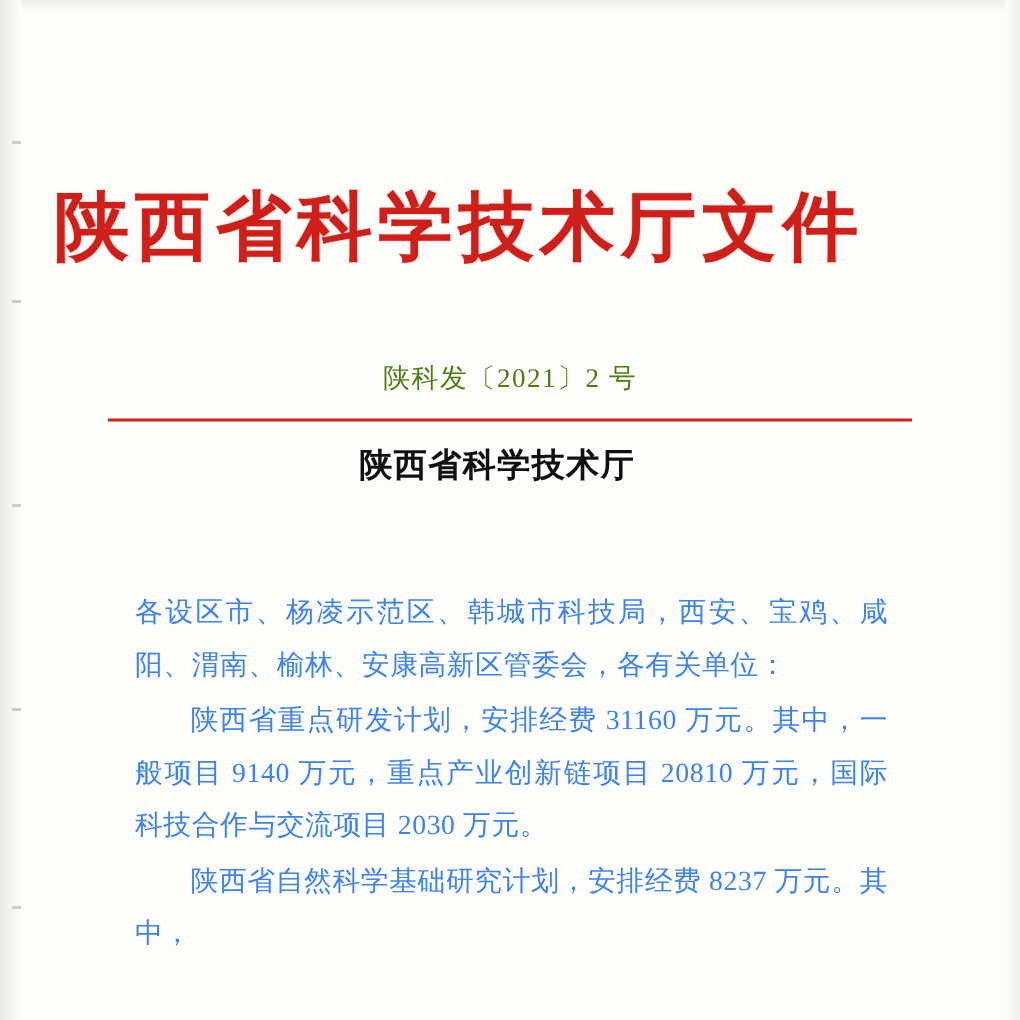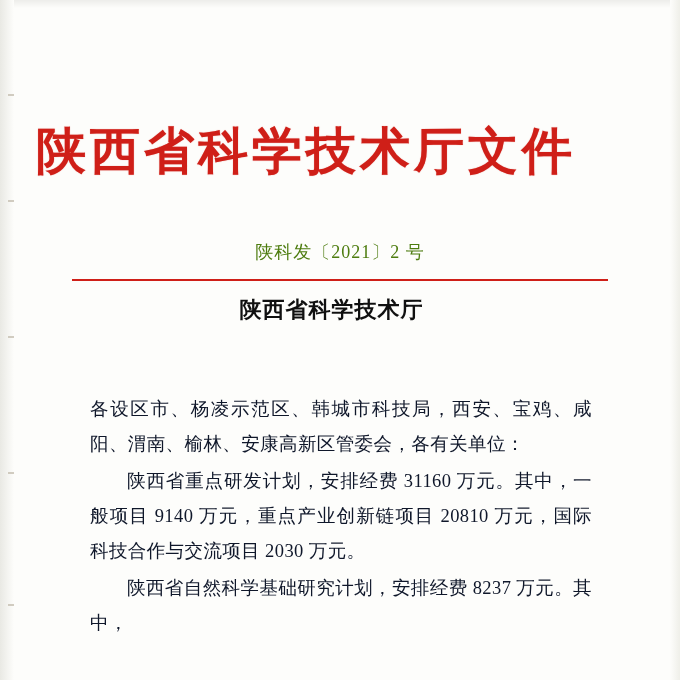--- a/index.html
+++ b/index.html
@@ -117,21 +117,21 @@
 
   .body-block {
     position: absolute;
     top: 392px;
     left: 90px;
     width: 502px;
   }
   .para {
     font-size: 18.5px;
     line-height: 35px;
-    color: #0f172a;
+    color: #3b82f6;
     text-align: justify;
     margin: 0 0 2px 0;
     letter-spacing: 0.4px;
   }
   .para.indent {
     text-indent: 37px;
   }
 </style>
 </head>
 <body>

